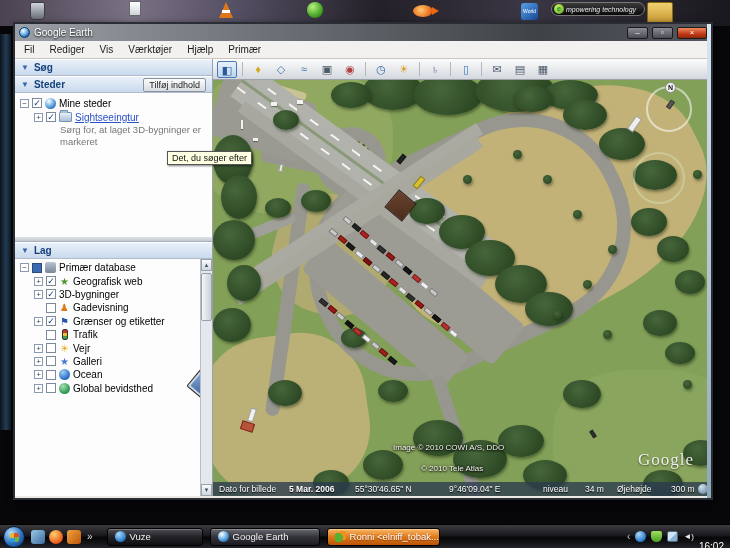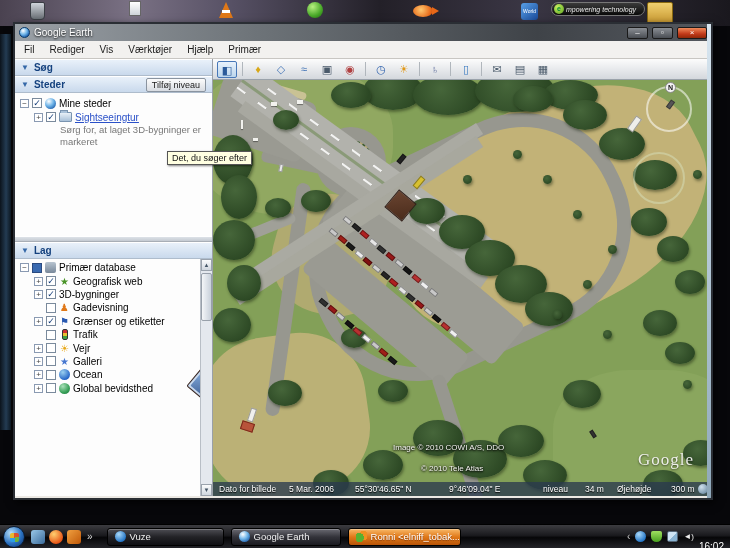--- a/index.html
+++ b/index.html
@@ -129,38 +129,38 @@
 
   #compass{position:absolute;left:433px;top:6px;width:46px;height:46px;border:2px solid rgba(255,255,255,.55);border-radius:50%;}
   #compass .nb{position:absolute;left:17px;top:-6px;width:11px;height:11px;background:#f4f4f4;border:1px solid #888;border-radius:50%;font-size:7px;font-weight:bold;text-align:center;line-height:10px;color:#111;}
   #ring2{position:absolute;left:420px;top:72px;width:52px;height:52px;border:2px solid rgba(220,235,205,.4);border-radius:50%;}
   .credit{position:absolute;color:#f4f4f0;font-size:8px;text-shadow:0 1px 2px #000,0 0 3px #000;white-space:nowrap;}
   #cred1{left:180px;top:363px;}
   #cred2{left:208px;top:384px;}
   #glogo{position:absolute;left:425px;top:370px;color:rgba(250,250,248,.92);font-family:"Liberation Serif","DejaVu Serif",serif;font-size:17px;letter-spacing:1px;text-shadow:0 1px 2px rgba(0,0,0,.6);}
   #mstatus{position:absolute;left:0;right:0;bottom:0;height:14px;background:rgba(42,58,78,.78);color:#fff;font-size:8.5px;line-height:14px;z-index:40;}
   #mstatus span{position:absolute;white-space:nowrap;text-shadow:0 1px 1px #000;}
-  .st0{left:6px;} .st1{left:76px;} .st2{left:142px;} .st3{left:236px;} .st4{left:330px;} .st5{left:372px;} .st6{left:404px;} .st7{left:458px;}
+  .st0{left:6px;} .st1{left:76px;font-weight:bold;} .st2{left:142px;} .st3{left:236px;} .st4{left:330px;} .st5{left:372px;} .st6{left:404px;} .st7{left:458px;}
   #st-ball{position:absolute;right:3px;top:2px;width:10px;height:10px;border-radius:50%;background:radial-gradient(circle at 35% 30%,#cfe0ec,#5a7a94);}
 
   #tooltip{position:absolute;left:167px;top:151px;background:#ffffe1;border:1px solid #555;font-size:9px;padding:1px 4px;color:#111;z-index:80;white-space:nowrap;box-shadow:1px 1px 2px rgba(0,0,0,.5);}
 
   
   #taskbar{position:absolute;left:0;top:524px;width:730px;height:24px;background:linear-gradient(180deg,#3c3c40 0%,#1a1a1e 45%,#060608 55%,#232328 100%);border-top:1px solid #000;display:flex;align-items:center;}
   #orb{width:22px;height:22px;margin:0 4px 0 3px;border-radius:50%;background:radial-gradient(circle at 35% 30%,#b8e0f8,#2a70c0 55%,#123a78 90%);border:1px solid #0a1a30;position:relative;}
   #orb .flag{position:absolute;left:6px;top:6px;width:9px;height:9px;border-radius:2px;background:conic-gradient(#e84818 0 25%,#78b828 0 50%,#28a0e8 0 75%,#f0b818 0);opacity:.9;}
   .ql{width:14px;height:14px;margin:0 2px;border-radius:3px;}
   .ql.q1{background:linear-gradient(135deg,#9ac8e8,#3a6a9a);}
   .ql.q2{border-radius:50%;background:radial-gradient(circle at 35% 30%,#ffd070,#e85818 70%,#a02808);}
   .ql.q3{background:linear-gradient(135deg,#f0a040,#c05808);}
   #chev{color:#ddd;font-size:10px;margin:0 6px 0 4px;}
   .tb-btn{height:18px;border-radius:3px;border:1px solid #000;background:linear-gradient(180deg,#4e4e54,#222226 50%,#101014);box-shadow:inset 0 1px 0 rgba(255,255,255,.25);color:#f0f0f0;font-size:9.5px;display:flex;align-items:center;gap:4px;padding:0 7px;margin-right:7px;white-space:nowrap;overflow:hidden;}
   .tb-btn.active{background:linear-gradient(180deg,#6a6a72,#33333a 50%,#1a1a20);}
   .tb-btn.alert{background:linear-gradient(180deg,#f8b868,#e07818 50%,#b85408);color:#fff;text-shadow:0 1px 1px #803808;}
-  #b-vuze{width:117px;margin-left:8px;}
+  #b-vuze{width:96px;margin-left:8px;}
   #b-ge{width:110px;}
   #b-ronni{width:113px;}
   .bi{width:11px;height:11px;flex:none;border-radius:2px;}
   .bi.vuze{border-radius:50%;background:radial-gradient(circle at 35% 30%,#a8d8f8,#2878c8 70%,#104a88);}
   .bi.ge{border-radius:50%;background:radial-gradient(circle at 35% 30%,#fff,#6fb4e8 45%,#1a5aa8 85%);}
   .bi.msn{background:radial-gradient(circle at 30% 60%,#58b030 0 45%,transparent 46%),radial-gradient(circle at 70% 40%,#f09020 0 45%,transparent 46%);}
   #tray{margin-left:auto;display:flex;align-items:center;gap:5px;padding-right:6px;color:#fff;}
   #tray .tchev{font-size:10px;color:#ccc;}
   .ti{width:11px;height:11px;border-radius:2px;}
   .ti.vuze{border-radius:50%;background:radial-gradient(circle at 35% 30%,#a8d8f8,#2878c8 70%,#104a88);}
@@ -213,21 +213,21 @@
 
       <div id="sidebar">
         <div class="phead">
           <span class="tri">▼</span>
           <span>Søg</span>
         </div>
 
         <div class="phead">
           <span class="tri">▼</span>
           <span>Steder</span>
-          <div class="addbtn">Tilføj niveau</div>
+          <div class="addbtn">Tilføj indhold</div>
         </div>
         <div id="places-content">
           <div class="trow">
             <span class="exp">−</span>
             <span class="cb on"></span>
             <span class="ge-ball"></span>
             <span>Mine steder</span>
           </div>
           <div class="trow ind1">
             <span class="exp">+</span>

